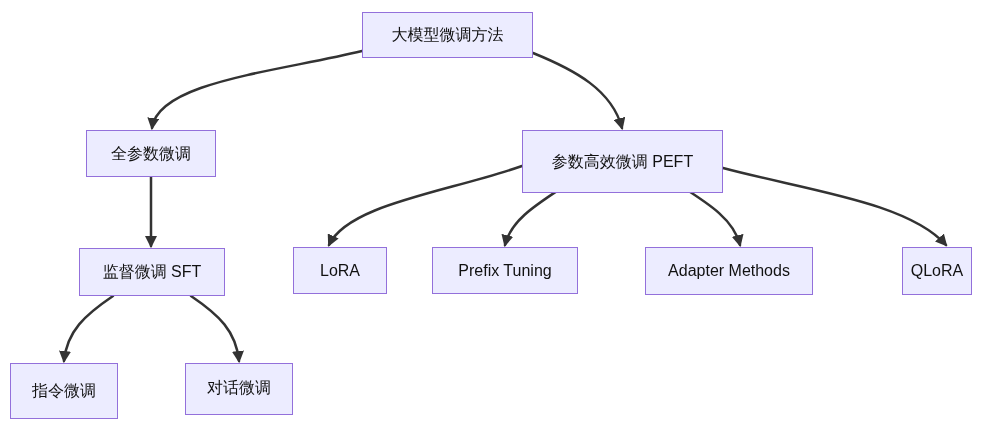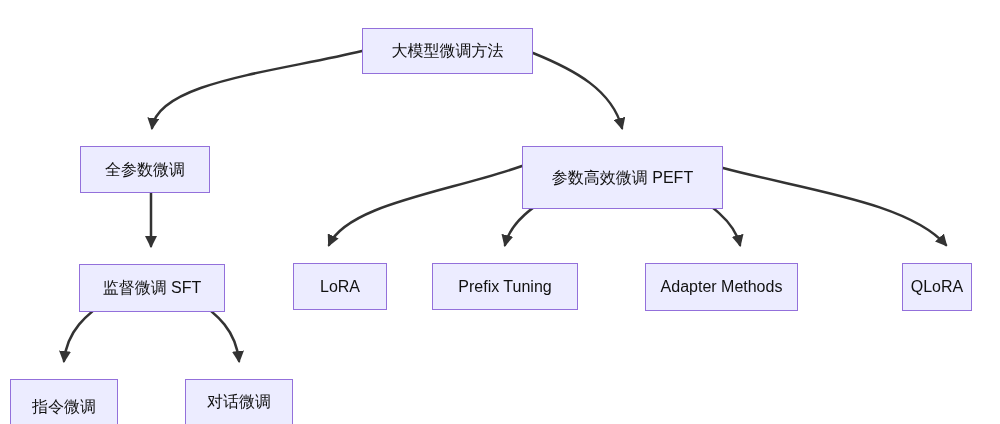--- a/index.html
+++ b/index.html
@@ -37,33 +37,32 @@
     display: flex;
     align-items: center;
     justify-content: center;
     background: var(--node-fill, #ECECFF);
     border: 1px solid var(--node-border, #9370DB);
     color: var(--text-color, #111111);
     font-size: 16px;
     line-height: 1;
     white-space: nowrap;
     box-sizing: border-box;
-    margin-top: 16px;
   }
   
   #n-root    { left: 362px; top: 12px;  width: 171px; height: 46px; }
-  #n-full    { left: 80px;  top: 130px; width: 130px; height: 47px; }
+  #n-full    { left: 86px;  top: 130px; width: 130px; height: 47px; }
   #n-peft    { left: 522px; top: 130px; width: 201px; height: 63px; }
   #n-sft     { left: 79px;  top: 248px; width: 146px; height: 48px; }
   #n-lora    { left: 293px; top: 247px; width: 94px;  height: 47px; }
   #n-prefix  { left: 432px; top: 247px; width: 146px; height: 47px; text-align: center; }
-  #n-adapter { left: 645px; top: 247px; width: 153px; height: 48px; }
+  #n-adapter { left: 645px; top: 247px; width: 168px; height: 48px; }
   #n-qlora   { left: 902px; top: 247px; width: 70px;  height: 48px; }
   #n-instr   { left: 10px;  top: 363px; width: 108px; height: 56px; }
-  #n-dialog  { left: 185px; top: 363px; width: 108px; height: 46px; }
+  #n-dialog  { left: 185px; top: 363px; width: 108px; height: 52px; font-family: Liberation Mono, monospace; }
 </style>
 </head>
 <body>
 
 <div id="canvas" style="background: rgb(255, 255, 255);">
 
   <svg id="edge-layer" viewBox="0 0 1000 424" xmlns="http://www.w3.org/2000/svg">
     <defs>
       <marker id="arrowhead" viewBox="0 0 12 12" refX="10" refY="6" markerWidth="12" markerHeight="12" markerUnits="userSpaceOnUse" orient="auto-start-reverse">
         <path d="M0,0 L12,6 L0,12 Z"></path>

